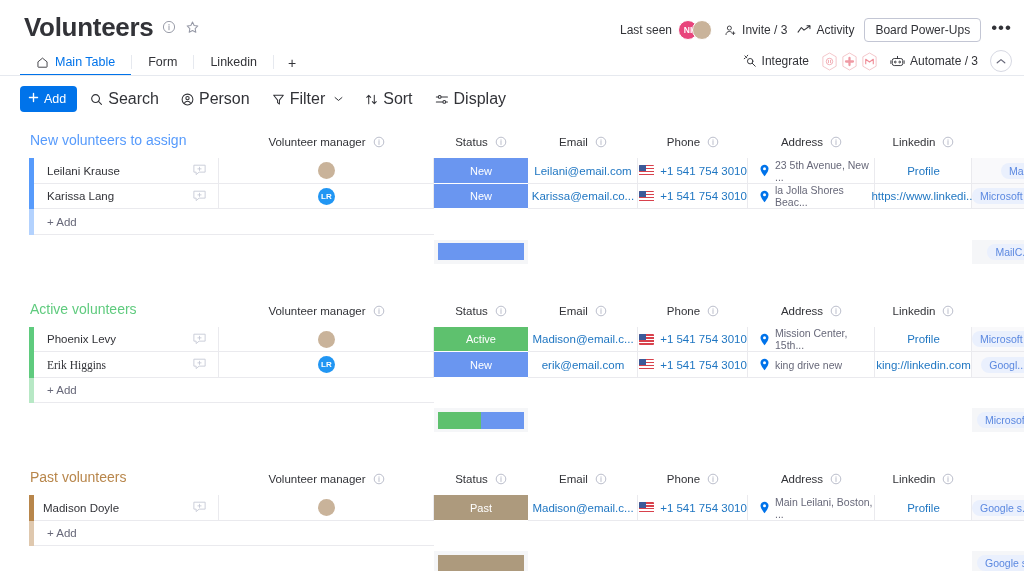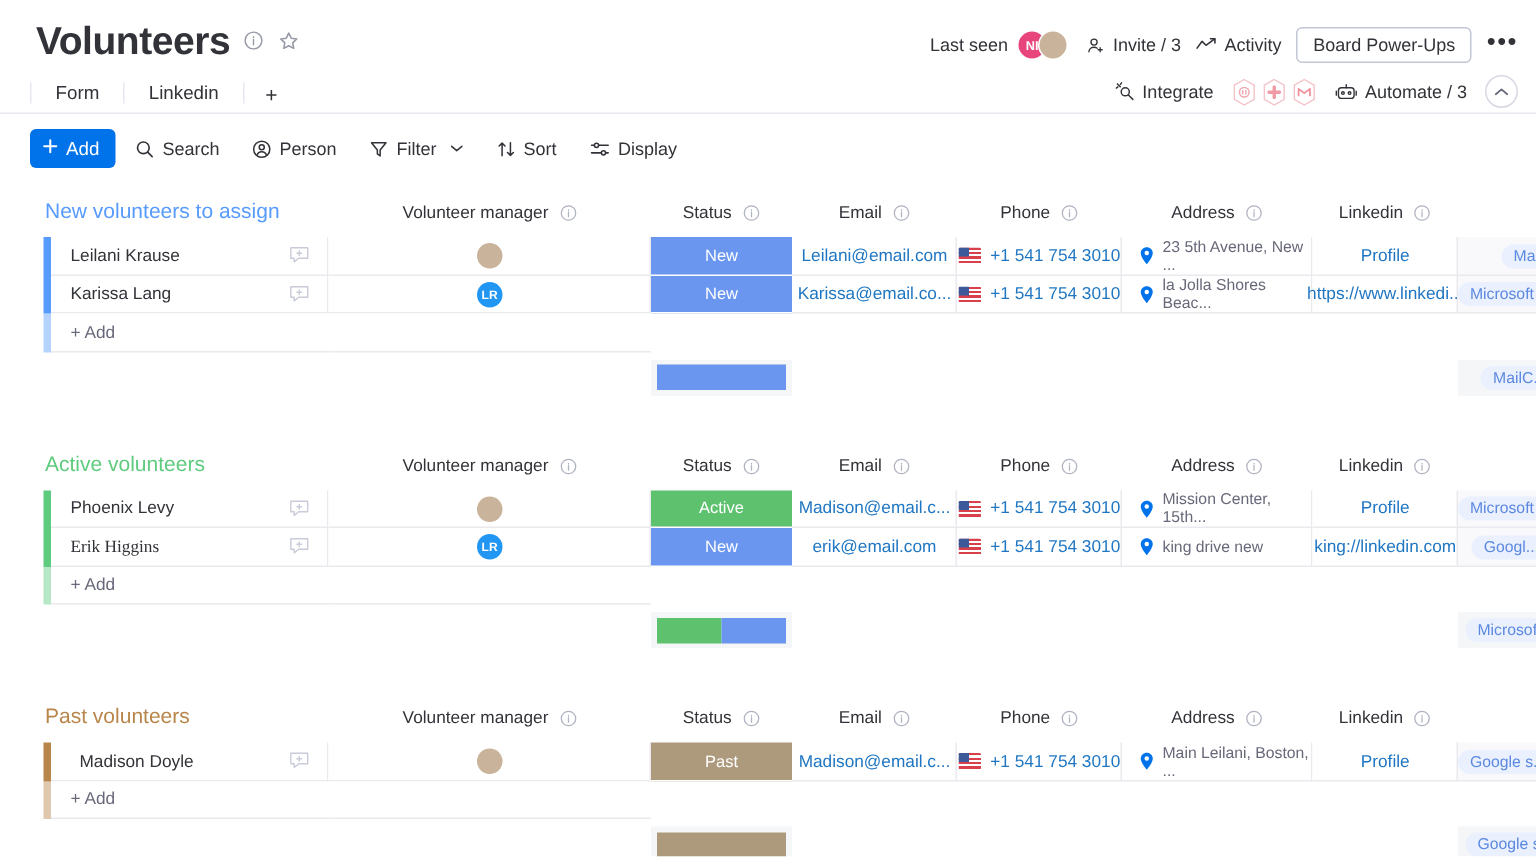--- a/index.html
+++ b/index.html
@@ -65,21 +65,21 @@
   .hexi { width:17px; height:19px; display:flex; align-items:center; justify-content:center; }
   .chev-btn { width:22px; height:22px; border:1px solid #d7d9e3; border-radius:50%; display:flex; align-items:center; justify-content:center; cursor:pointer; }
 
   
   .toolbar { position:absolute; left:0; top:84px; width:1024px; height:30px; display:flex; align-items:center; padding-left:20px; gap:4px; }
   .add-btn {
     background:#0073ea; color:#fff; border:none; border-radius:4px;
     height:26px; padding:0 11px 0 8px; font-size:12.5px; display:flex; align-items:center; gap:5px;
     cursor:pointer; font-family:"Liberation Sans", sans-serif;
   }
-  .tb-item { display:flex; align-items:center; gap:5px; font-size:12px; color:#323338; padding:4px 9px; border-radius:4px; cursor:pointer; white-space:nowrap; }
+  .tb-item { display:flex; align-items:center; gap:5px; font-size:16px; color:#323338; padding:4px 9px; border-radius:4px; cursor:pointer; white-space:nowrap; }
   .tb-item svg { display:block; }
 
   
   .table-area { position:absolute; left:0; top:128px; width:1024px; height:443px; overflow:hidden; }
 
   .group { position:relative; width:1024px; }
   .group-title {
     position:absolute; left:30px; font-size:14px; font-weight:400; white-space:nowrap;
   }
   .grp-head-row { position:relative; height:28px; }
@@ -142,20 +142,28 @@
         </svg>
       </span>
       <span class="title-icon">
         <svg width="15" height="15" viewBox="0 0 16 16" fill="none" stroke="#9699a6" stroke-width="1.1" stroke-linejoin="round">
           <path d="M8 2.2l1.74 3.6 3.96.55-2.87 2.77.7 3.93L8 11.2l-3.53 1.85.7-3.93L2.3 6.35l3.96-.55z"></path>
         </svg>
       </span>
     </div>
 
     <div class="tabs">
+      <div class="tab active">
+        <span class="home-ic">
+          <svg width="13" height="13" viewBox="0 0 16 16" fill="none" stroke="#323338" stroke-width="1.1" stroke-linejoin="round">
+            <path d="M2.4 7.2L8 2.6l5.6 4.6v6a.6.6 0 0 1-.6.6H3a.6.6 0 0 1-.6-.6z"></path>
+          </svg>
+        </span>
+        <span>Main Table</span>
+      </div>
       <div class="tab-sep"></div>
       <div class="tab">
         <span>Form</span>
       </div>
       <div class="tab-sep"></div>
       <div class="tab">
         <span>Linkedin</span>
       </div>
       <div class="tab-sep"></div>
       <div class="tab-plus">+</div>
@@ -744,21 +752,21 @@
           <div class="row">
             <div class="lbar" style="background:#b8864b"></div>
             <div class="cellbg" style="left:34px;width:185px;"></div>
             <div class="cellbg" style="left:219px;width:215px;"></div>
             <div class="cellbg" style="left:434px;width:94px;background:#ad9a7d;border-right:none;border-bottom:1px solid #fff;"></div>
             <div class="cellbg" style="left:528px;width:110px;"></div>
             <div class="cellbg" style="left:638px;width:110px;"></div>
             <div class="cellbg" style="left:748px;width:127px;"></div>
             <div class="cellbg" style="left:875px;width:97px;"></div>
             <div class="cellbg" style="left:972px;width:72px;background:#f9f9fb;"></div>
-            <div class="cell name-cell" style="left:40px;width:147px;">
+            <div class="cell name-cell" style="left:30px;width:147px;">
         <span>Madison Doyle</span>
             </div>
             <div style="position:absolute;left:192px;top:0;height:25.5px;width:20px;">
               <span class="chat-ic">
     <svg width="15" height="15" viewBox="0 0 16 16" fill="none" stroke="#c9ccd8" stroke-width="1">
       <path d="M2 3.4h12v7.4H7.6L4.4 13.4v-2.6H2z" stroke-linejoin="round"></path>
       <path d="M8 5.6v3.4M6.3 7.3h3.4" stroke-linecap="round"></path>
     </svg></span>
             </div>
             <div class="cell c" style="left:219px;width:215px;">

